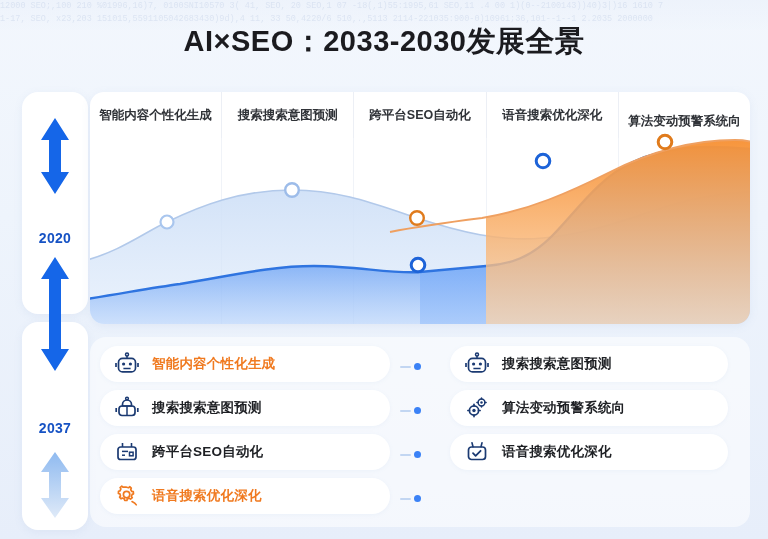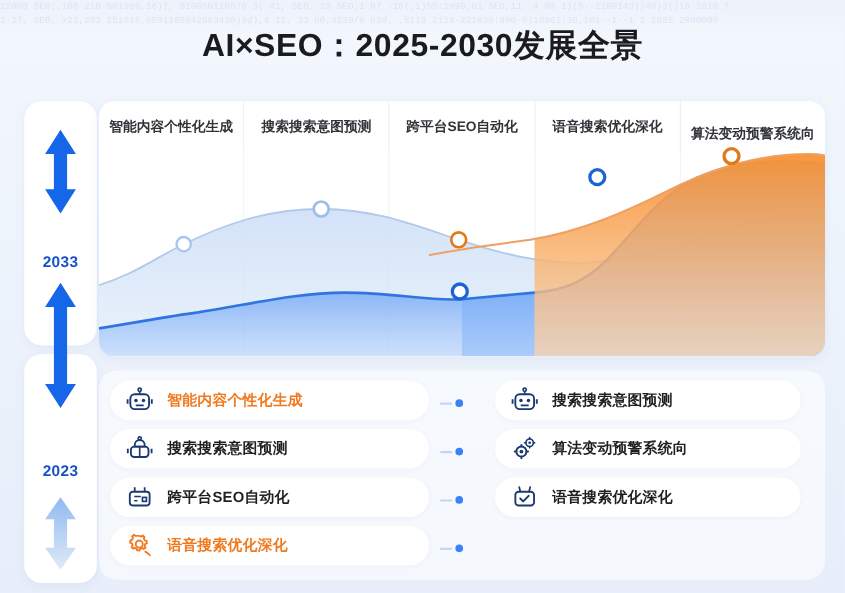--- a/index.html
+++ b/index.html
@@ -91,34 +91,34 @@
 
 <div class="page">
 
   <div class="codeband"></div>
   <div class="codeband2">
     <div class="row">12000 SEO;,100  210 %01996,16)7, 0100SNI10570 3( 41, SEO, 20 SEO,1 07 -18(,1)55:1995,61 SEO,11 .4 00 1)(0--2100143))40)3|)16 1610  7</div>
     <div class="row">1-17, SEO, x23,203 151015,5591105042683430)9d),4 11,  33 50,4220/6 510,.,5113 2114-221035:900-0)10961;36,101--1--1 2.2035 2000000</div>
 
   </div>
 
-  <div class="title">AI×SEO：2025-2030发展全景</div>
+  <div class="title">AI×SEO：2033-2030发展全景</div>
 
   <div class="rail"></div>
   <div class="rail2"></div>
 
   <svg class="arrow" style="left:55px;top:116px;" width="34" height="80" viewBox="0 0 34 80">
     <path d="M17 2 L31 24 L23 24 L23 56 L31 56 L17 78 L3 56 L11 56 L11 24 L3 24 Z" fill="#1566e8"></path>
   </svg>
-  <div class="yr" style="top:230px;">2033</div>
+  <div class="yr" style="top:230px;">2020</div>
 
   <svg class="arrow" style="left:55px;top:255px;" width="34" height="118" viewBox="0 0 34 118">
     <path d="M17 2 L31 24 L23 24 L23 94 L31 94 L17 116 L3 94 L11 94 L11 24 L3 24 Z" fill="#1566e8"></path>
   </svg>
-  <div class="yr" style="top:420px;">2023</div>
+  <div class="yr" style="top:420px;">2037</div>
 
   <svg class="arrow" style="left:55px;top:450px;" width="34" height="70" viewBox="0 0 34 70">
     <defs>
       <linearGradient id="fadeArrow" x1="0" y1="0" x2="0" y2="1">
         <stop offset="0%" stop-color="#8fbaf0"></stop>
           <stop offset="100%" stop-color="#dfeaf8"></stop>
       </linearGradient>
     </defs>
     <path d="M17 2 L31 22 L23 22 L23 48 L31 48 L17 68 L3 48 L11 48 L11 22 L3 22 Z" fill="url(#fadeArrow)"></path>
   </svg>

